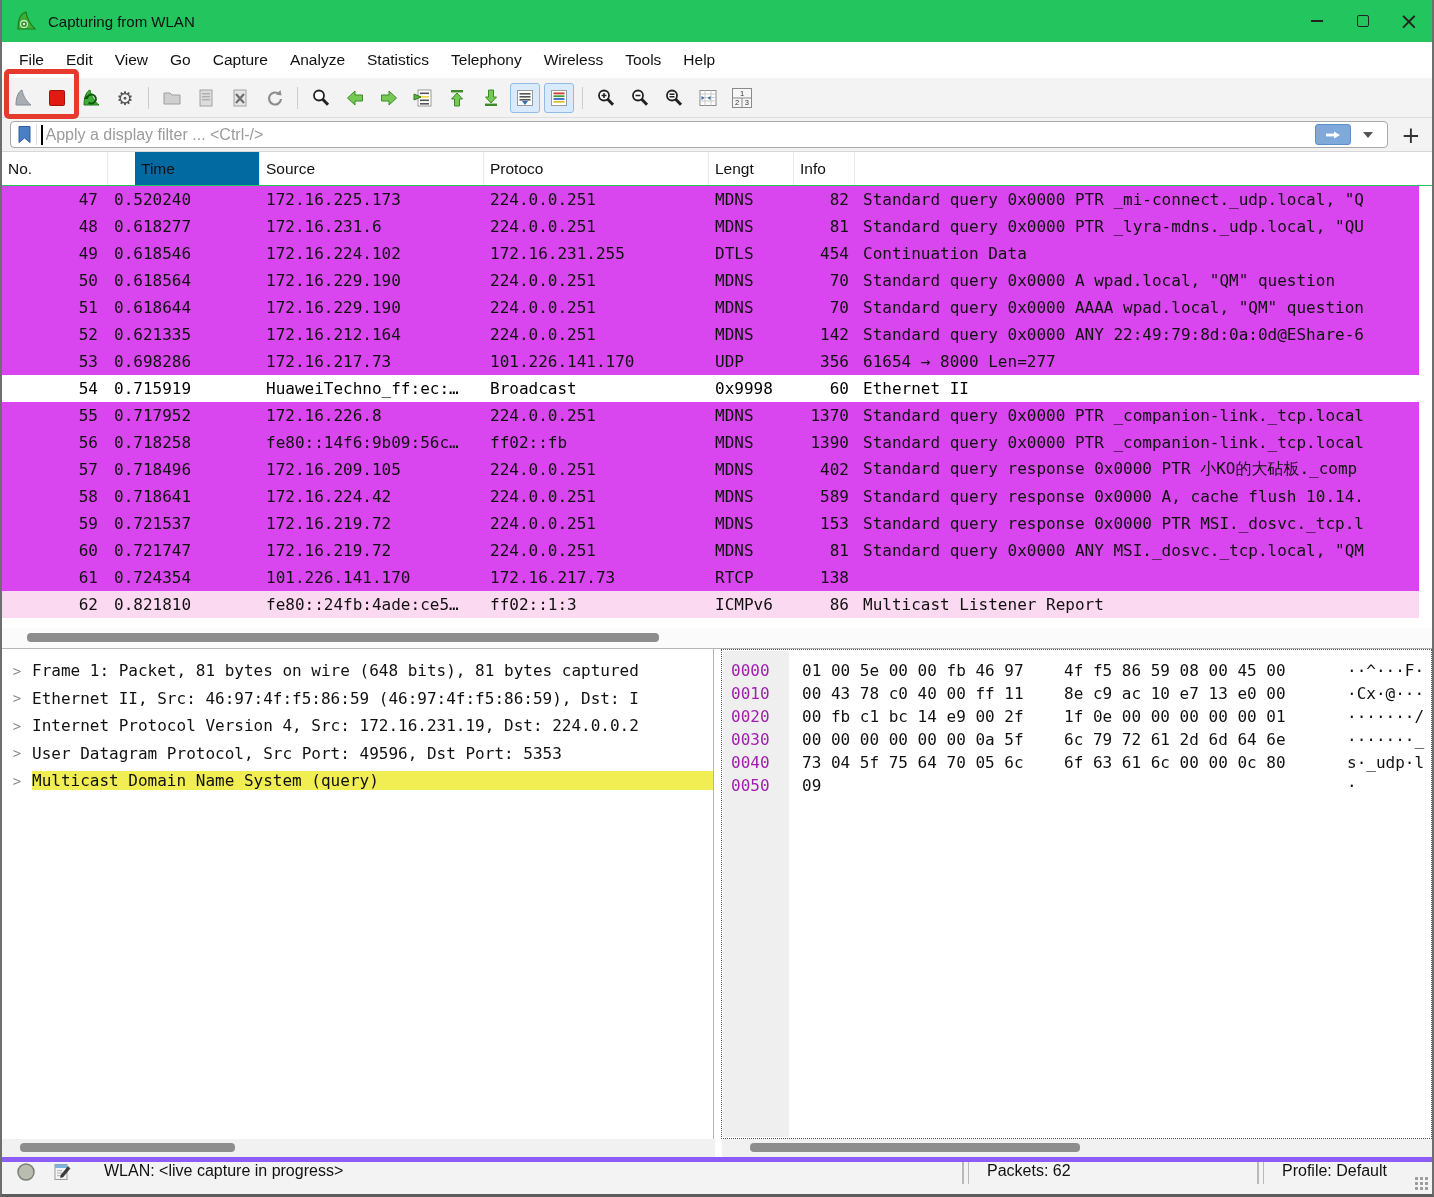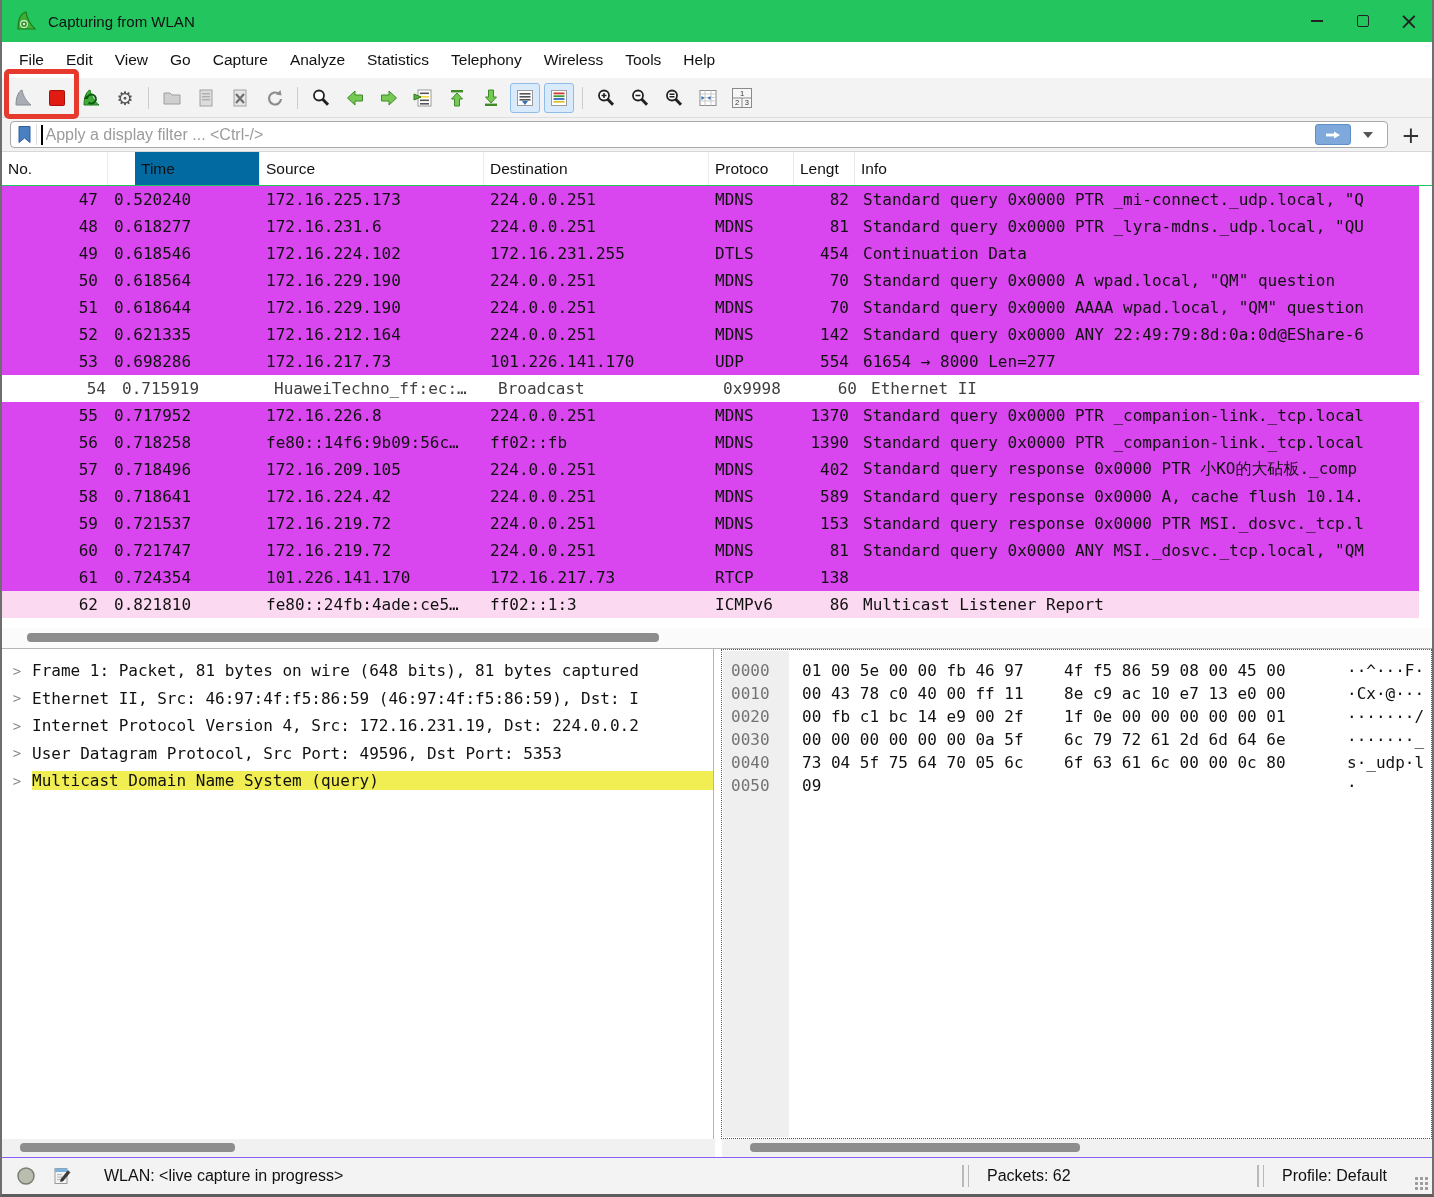--- a/index.html
+++ b/index.html
@@ -38,50 +38,50 @@
   
   .grid-cols{display:grid;grid-template-columns:106px 152px 224px 225px 85px 61px minmax(0,1fr);}
   .phdr{height:34px;background:#fff;border-bottom:1px solid #22c55e;font-size:15.5px;}
   .hcell{padding-left:6px;display:flex;align-items:center;border-right:1px solid #eaeaea;overflow:hidden;white-space:nowrap;}
   .hcell.hl{background:#0369a1;margin-left:27px;}
   .plist{font-family:"DejaVu Sans Mono",monospace;font-size:16px;position:relative;}
   .prow{height:27px;align-items:center;}
   .prow>span{white-space:pre;overflow:hidden;display:block;}
   .prow.udp{background:#d946ef;}
   .prow.icmp{background:#fbd9f1;}
-  .prow.ignored{color:#404040;margin-left:8px;}
+  .prow.ignored{color:#000000;}
   .c0{text-align:right;padding-right:10px;}
   .c1,.c2,.c3,.c4{padding-left:6px;}
   .c5{text-align:right;padding-right:6px;}
   .c6{padding-left:8px;}
   .vscroll-strip{position:absolute;right:0;top:0;bottom:0;width:13px;background:#ffffff;}
   
   .hscroll-top{height:20px;background:#fbfbfb;position:relative;margin-top:10px;}
   .sthumb{position:absolute;background:#8d8d8d;border-radius:4px;height:9px;top:5px;}
   .splitter{height:1px;background:#b5b5b5;}
   
   .lower{display:flex;height:490px;background:#fff;}
   .details{width:712px;border-right:1px solid #b5b5b5;font-family:"DejaVu Sans Mono",monospace;font-size:16px;padding-top:8px;overflow:hidden;}
   .drow{height:27.5px;display:flex;align-items:center;}
   .chev{width:30px;text-align:center;color:#8a8a8a;font-size:14px;flex:none;}
   .dtext{white-space:pre;}
   .drow.sel .dtext{background:#f0ee52;flex:1;}
   .hexpane{flex:1;margin-left:7px;border:1px dotted #555;position:relative;font-family:"DejaVu Sans Mono",monospace;font-size:16px;padding-top:9px;overflow:hidden;background:#fff;}
   .offsetstrip{position:absolute;left:1px;top:1px;bottom:1px;width:66px;background:#efefef;}
   .hxrow{height:23px;display:flex;align-items:center;white-space:pre;position:relative;}
-  .hoff{width:66px;padding-left:9px;color:#737373;flex:none;}
+  .hoff{width:66px;padding-left:9px;color:#a21caf;flex:none;}
   .hx1{margin-left:14px;width:226px;flex:none;}
   .hx2{margin-left:36px;width:226px;flex:none;}
   .hasc{margin-left:57px;overflow:hidden;flex:1;}
   .bottomscroll{height:18px;display:flex;background:#fff;}
   .btrack-l{width:713px;background:#f1f1f1;position:relative;}
   .btrack-r{flex:1;background:#f1f1f1;position:relative;margin-left:7px;}
   .bthumb{position:absolute;background:#8d8d8d;border-radius:4px;height:9px;top:4px;}
   
-  .statusbar{height:37px;border-top:1px solid #8b5cf6;background:#f3f3f3;display:flex;align-items:center;font-size:16px;position:relative;}
+  .statusbar{height:37px;border-top:5px solid #8b5cf6;background:#f3f3f3;display:flex;align-items:flex-start;font-size:16px;position:relative;}
   .expert-wrap{margin-left:14px;display:flex;}
   .note-wrap{margin-left:16px;display:flex;}
   .iftext{margin-left:32px;white-space:nowrap;}
   .sb-spacer{flex:1;}
   .sepgrp{display:flex;gap:4px;margin:0 0;}
   .ssep{width:1.5px;height:22px;background:#b9b9b9;}
   .sb-packets{width:288px;padding-left:18px;white-space:nowrap;}
   .sb-profile{width:168px;padding-left:18px;white-space:nowrap;}
   .grip{position:absolute;right:3px;bottom:3px;width:15px;height:15px;
     background-image:radial-gradient(#9a9a9a 1.4px, transparent 1.5px);background-size:5px 5px;}
@@ -290,21 +290,20 @@
       </div>
       <div class="dd-caret"></div>
     </div>
     <div class="plus-btn">+</div>
   </div>
 
   <div class="phdr grid-cols" id="packet-header">
       <div class="hcell">No.</div>
       <div class="hcell hl">Time</div>
       <div class="hcell">Source</div>
-      <div class="hcell">Destination</div>
       <div class="hcell">Protoco</div>
       <div class="hcell">Lengt</div>
       <div class="hcell">Info</div>
     </div>
 
   <div class="plist" id="packet-list">
     <div class="prow grid-cols udp">
         <span class="c0">47</span>
         <span class="c1">0.520240</span>
         <span class="c2">172.16.225.173</span>
@@ -357,21 +356,21 @@
         <span class="c4">MDNS</span>
         <span class="c5">142</span>
         <span class="c6">Standard query 0x0000 ANY 22:49:79:8d:0a:0d@EShare-6</span>
       </div>
       <div class="prow grid-cols udp">
         <span class="c0">53</span>
         <span class="c1">0.698286</span>
         <span class="c2">172.16.217.73</span>
         <span class="c3">101.226.141.170</span>
         <span class="c4">UDP</span>
-        <span class="c5">554</span>
+        <span class="c5">356</span>
         <span class="c6">61654 → 8000 Len=277</span>
       </div>
       <div class="prow grid-cols ignored">
         <span class="c0">54</span>
         <span class="c1">0.715919</span>
         <span class="c2">HuaweiTechno_ff:ec:…</span>
         <span class="c3">Broadcast</span>
         <span class="c4">0x9998</span>
         <span class="c5">60</span>
         <span class="c6">Ethernet II</span>

